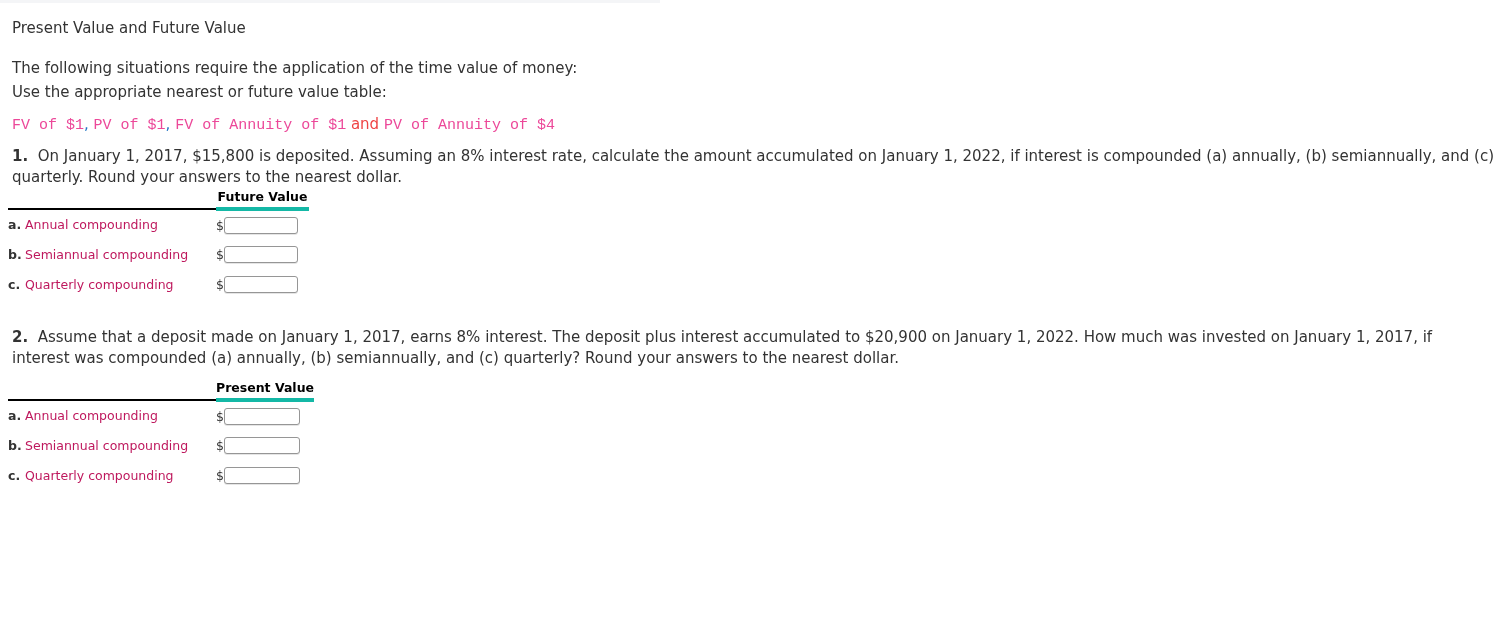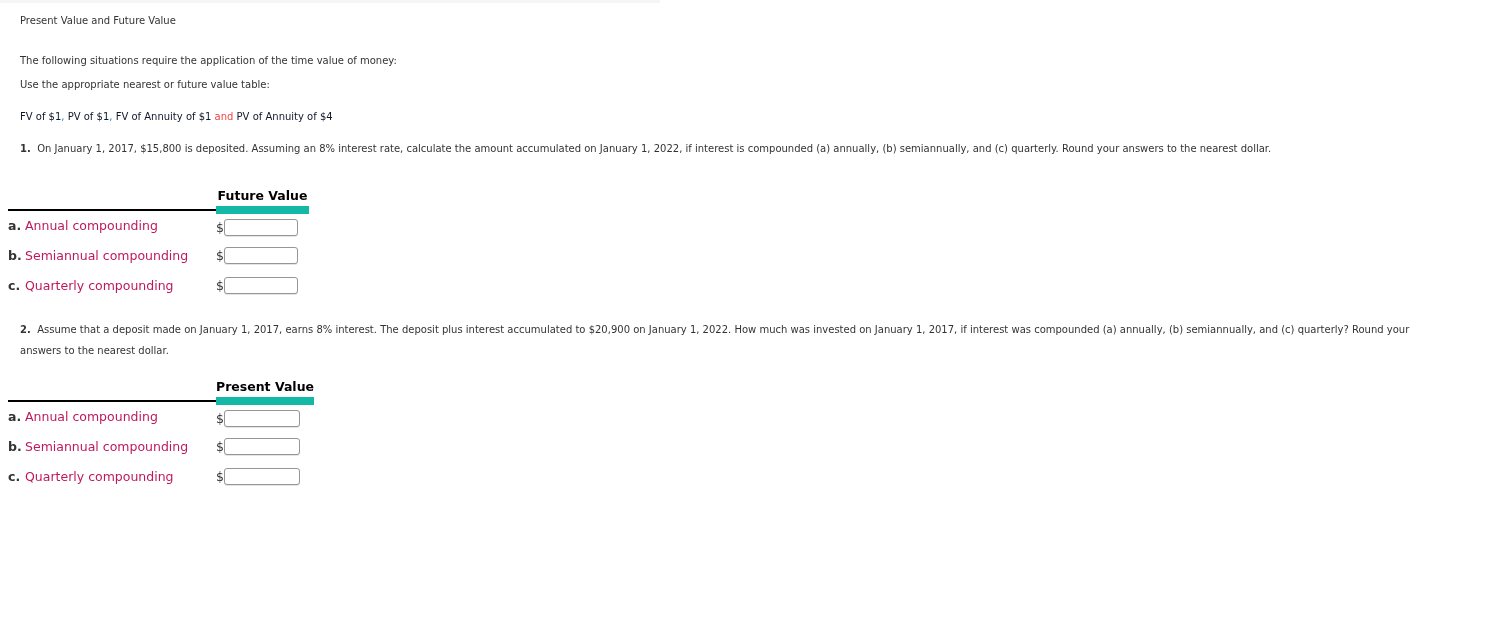--- a/index.html
+++ b/index.html
@@ -25,37 +25,38 @@
     background: #f4f5f7;
   }
   .page {
     position: absolute;
     top: 0;
     left: 0;
     width: 1504px;
     padding: 0;
   }
   .para {
-    margin: 0;
-    padding: 0 8px 0 20px;
+    margin: 8px;
+    padding: 0 8px 0 4px;
     line-height: 21px;
     color: #333333;
-    font-size: 10px;
+    font-size: 15px;
   }
   .p-title      { position: absolute; left: 0; top: 10px;  }
   .p-intro1     { position: absolute; left: 0; top: 50px;  }
   .p-intro2     { position: absolute; left: 0; top: 74px;  }
   .p-links      { position: absolute; left: 0; top: 106px; }
   .p-q1         { position: absolute; left: 0; top: 138px; width: 1496px; }
   .p-q2         { position: absolute; left: 0; top: 319px; width: 1432px; }
 
   a.tvm-link {
-    color: #0f172a;
+    color: #ec4899;
     text-decoration: none;
     cursor: pointer;
+    font-family: Liberation Mono, monospace;
   }
   .link-sep { color: #1f73c4; }
   .and-word { color: #ef4444; }
 
   .qnum {
     font-weight: bold;
     color: #333333;
   }
 
   
@@ -72,21 +73,21 @@
     width: 208px;
     padding: 0;
     border-bottom: 2px solid #000000;
     height: 20px;
   }
   .vtable th.colhead {
     font-weight: bold;
     color: #000000;
     text-align: center;
     padding: 0 0 3px 0;
-    border-bottom: 8px solid #14b8a6;
+    border-bottom: 4px solid #14b8a6;
     white-space: nowrap;
     font-size: 12.5px;
   }
   .vtable.t1 th.colhead { width: 93px; }
   .vtable.t2 th.colhead { width: 94px; }
 
   .vtable td {
     padding: 0;
     vertical-align: middle;
   }

